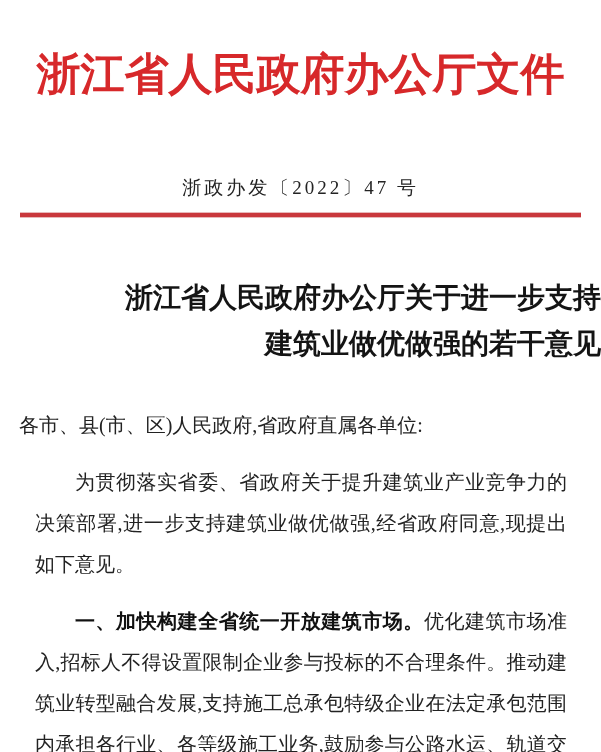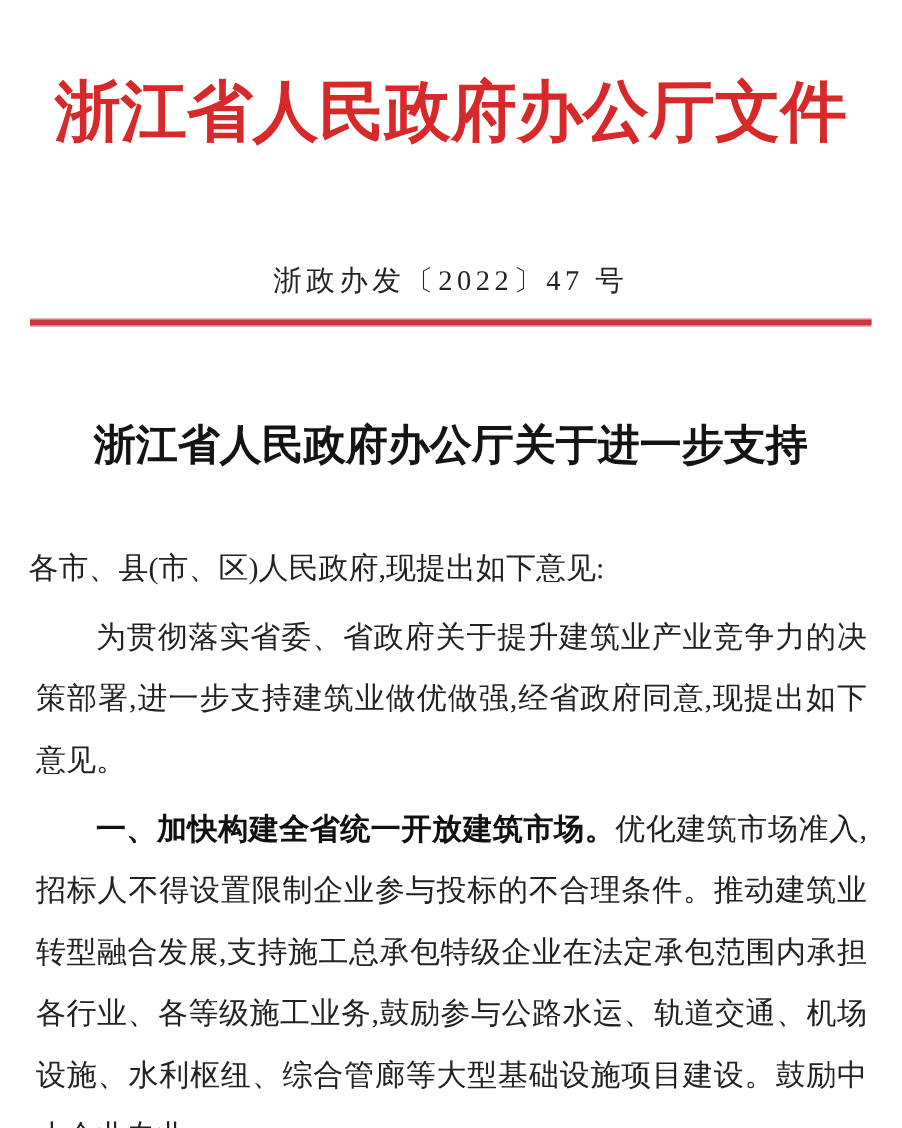--- a/index.html
+++ b/index.html
@@ -44,41 +44,41 @@
   .red-divider {
     height: 4px;
     margin: 14px 20px 0 20px;
     background: #c9383c;
     box-shadow: 0 1px 0 #e8b9ba, 0 -1px 0 #e8b9ba;
   }
 
   
   .doc-title {
     margin-top: 58px;
-    text-align: center;
+    text-align: right;
     font-weight: bold;
     font-size: 28px;
     line-height: 46px;
     color: #141414;
   }
 
   
   .doc-body {
     margin: 38px 18px 0 19px;
     font-size: 20px;
     line-height: 41px;
     text-align: justify;
     color: #222222;
   }
   .salutation {
     margin: 0;
     text-indent: 0;
   }
   .para {
-    margin: 5px;
+    margin: 16px;
     text-indent: 2em;
   }
   .section-lead {
     font-family: Liberation Sans, sans-serif;
     font-weight: 700;
     color: #111111;
   }
 </style>
 </head>
 <body>
@@ -86,23 +86,24 @@
 <div class="page">
 
   <div>
     <h1 class="letterhead-title">浙江省人民政府办公厅文件</h1>
     <div class="doc-number">浙政办发〔2022〕47 号</div>
     <div class="red-divider"></div>
   </div>
 
   <div class="doc-title">
     <div>浙江省人民政府办公厅关于进一步支持</div>
+    <div>建筑业做优做强的若干意见</div>
   </div>
 
   <div class="doc-body">
-    <p class="salutation">各市、县(市、区)人民政府,现提出如下意见:</p>
+    <p class="salutation">各市、县(市、区)人民政府,省政府直属各单位:</p>
 
     <p class="para"><span>为贯彻落实省委、省政府关于提升建筑业产业竞争力的决策部署,进一步支持建筑业做优做强,经省政府同意,现提出如下意见。</span></p>
 
     <p class="para"><b class="section-lead">一、加快构建全省统一开放建筑市场。</b><span>优化建筑市场准入,招标人不得设置限制企业参与投标的不合理条件。推动建筑业转型融合发展,支持施工总承包特级企业在法定承包范围内承担各行业、各等级施工业务,鼓励参与公路水运、轨道交通、机场设施、水利枢纽、综合管廊等大型基础设施项目建设。鼓励中小企业专业</span></p>
   </div>
 
 </div>
 
 </body></html>

